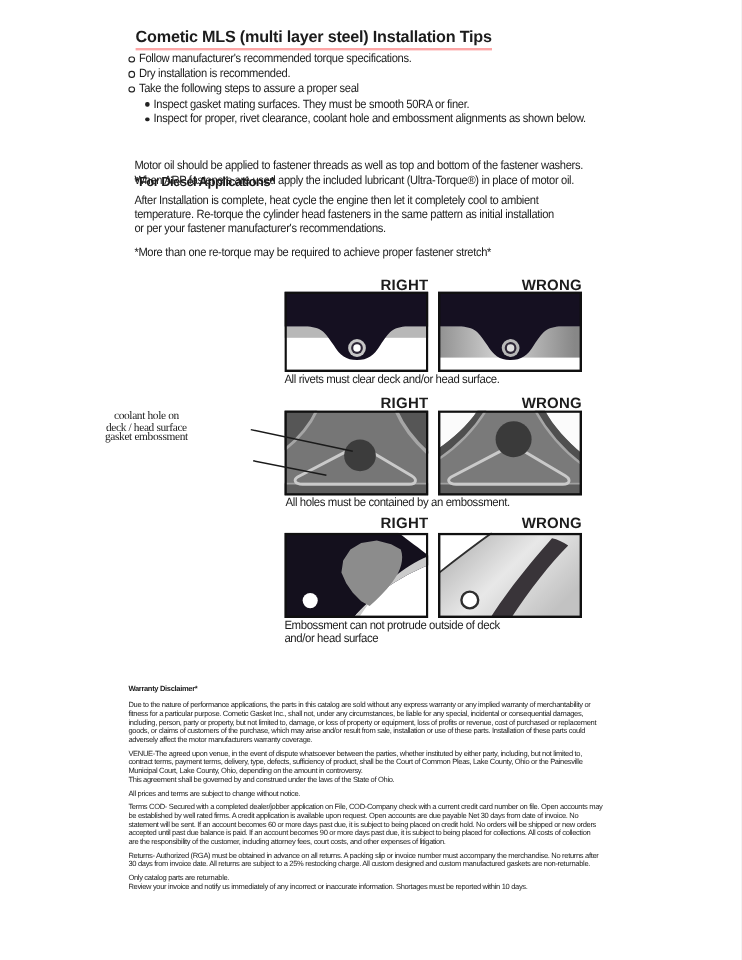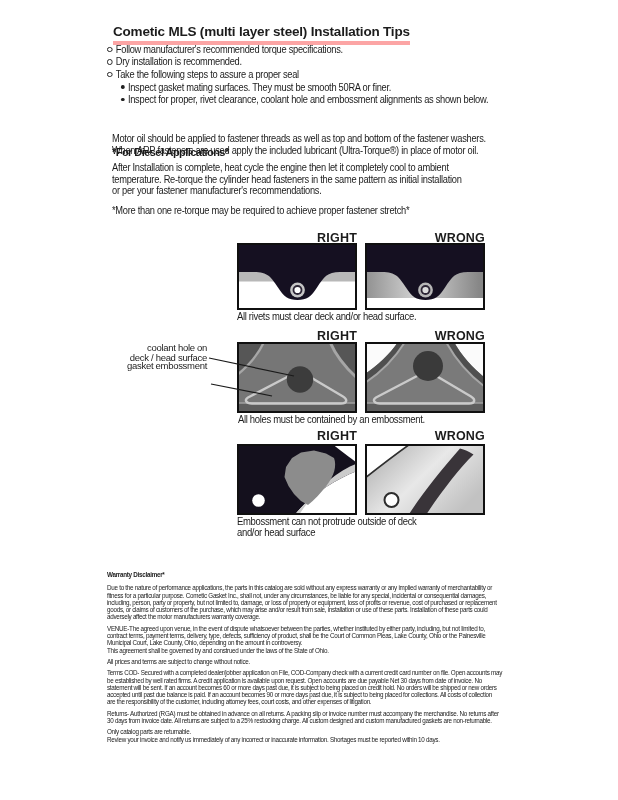--- a/index.html
+++ b/index.html
@@ -4,36 +4,36 @@
 <style>
   html,body { margin:0; padding:0; background:#e8e8e8; }
   .page {
     position:relative; width:618px; height:800px; margin:0 auto;
     background:#ffffff; font-family:"Liberation Sans", sans-serif;
     color:#1c1c1c; overflow:hidden;
   }
   .abs { position:absolute; }
   .title {
     font-size:13.5px; font-weight:bold; letter-spacing:-0.2px;
-    border-bottom:4px solid #fca5a5; padding-bottom:2px; white-space:nowrap;
+    border-bottom:2px solid #fca5a5; padding-bottom:2px; white-space:nowrap;
     transform:scaleX(0.76); transform-origin:0 0;
   }
   .bullets { font-size:10px; letter-spacing:-0.3px; transform:scaleX(0.93); transform-origin:0 0; }
   .b-row { height:12.6px; display:flex; align-items:center; white-space:nowrap; }
   .b-row.sub { padding-left:15px; }
   .circ { width:3.5px; height:3.5px; border:1px solid #222; border-radius:50%; margin-right:4px; flex:0 0 auto; }
   .dot  { width:3.5px; height:3.5px; background:#222; border-radius:50%; margin-right:4px; flex:0 0 auto; }
   .subhead { font-size:11px; font-weight:bold; letter-spacing:-0.55px; white-space:nowrap;margin-top:30px; }
   .body-text { font-size:10px; letter-spacing:-0.3px; line-height:11.7px; white-space:pre-line;
                transform:scaleX(0.93); transform-origin:0 0; width:460px; }
   .rw-label { width:120px; text-align:right; font-size:12.5px; font-weight:600; letter-spacing:0.2px; }
   .caption { font-size:10px; letter-spacing:-0.35px; line-height:10.8px; white-space:pre-line;
              transform:scaleX(0.95); transform-origin:0 0; width:300px; }
-  .dlabel { width:170px; text-align:right; font-size:9.5px; letter-spacing:-0.3px;
-            line-height:9.8px; white-space:pre-line; }
+  .dlabel { width:170px; text-align:center; font-size:9.5px; letter-spacing:-0.3px;
+            line-height:9.8px; white-space:pre-line;font-family:Liberation Serif, serif; }
   .legal { width:445px; font-size:6.3px; letter-spacing:-0.28px; line-height:7.3px; color:#222; }
   .legal p { margin:0 0 4px 0; white-space:pre-line; }
   .legal p.mb0 { margin-bottom:0; }
   .legal-head { font-weight:bold; margin-bottom:6px; white-space:pre-line; }
   .footer-code { font-size:13px; letter-spacing:0.2px; white-space:nowrap;margin-top:44px; }
   svg { display:block; }
   .overlay { pointer-events:none; }
 </style>
 </head>
 <body>

